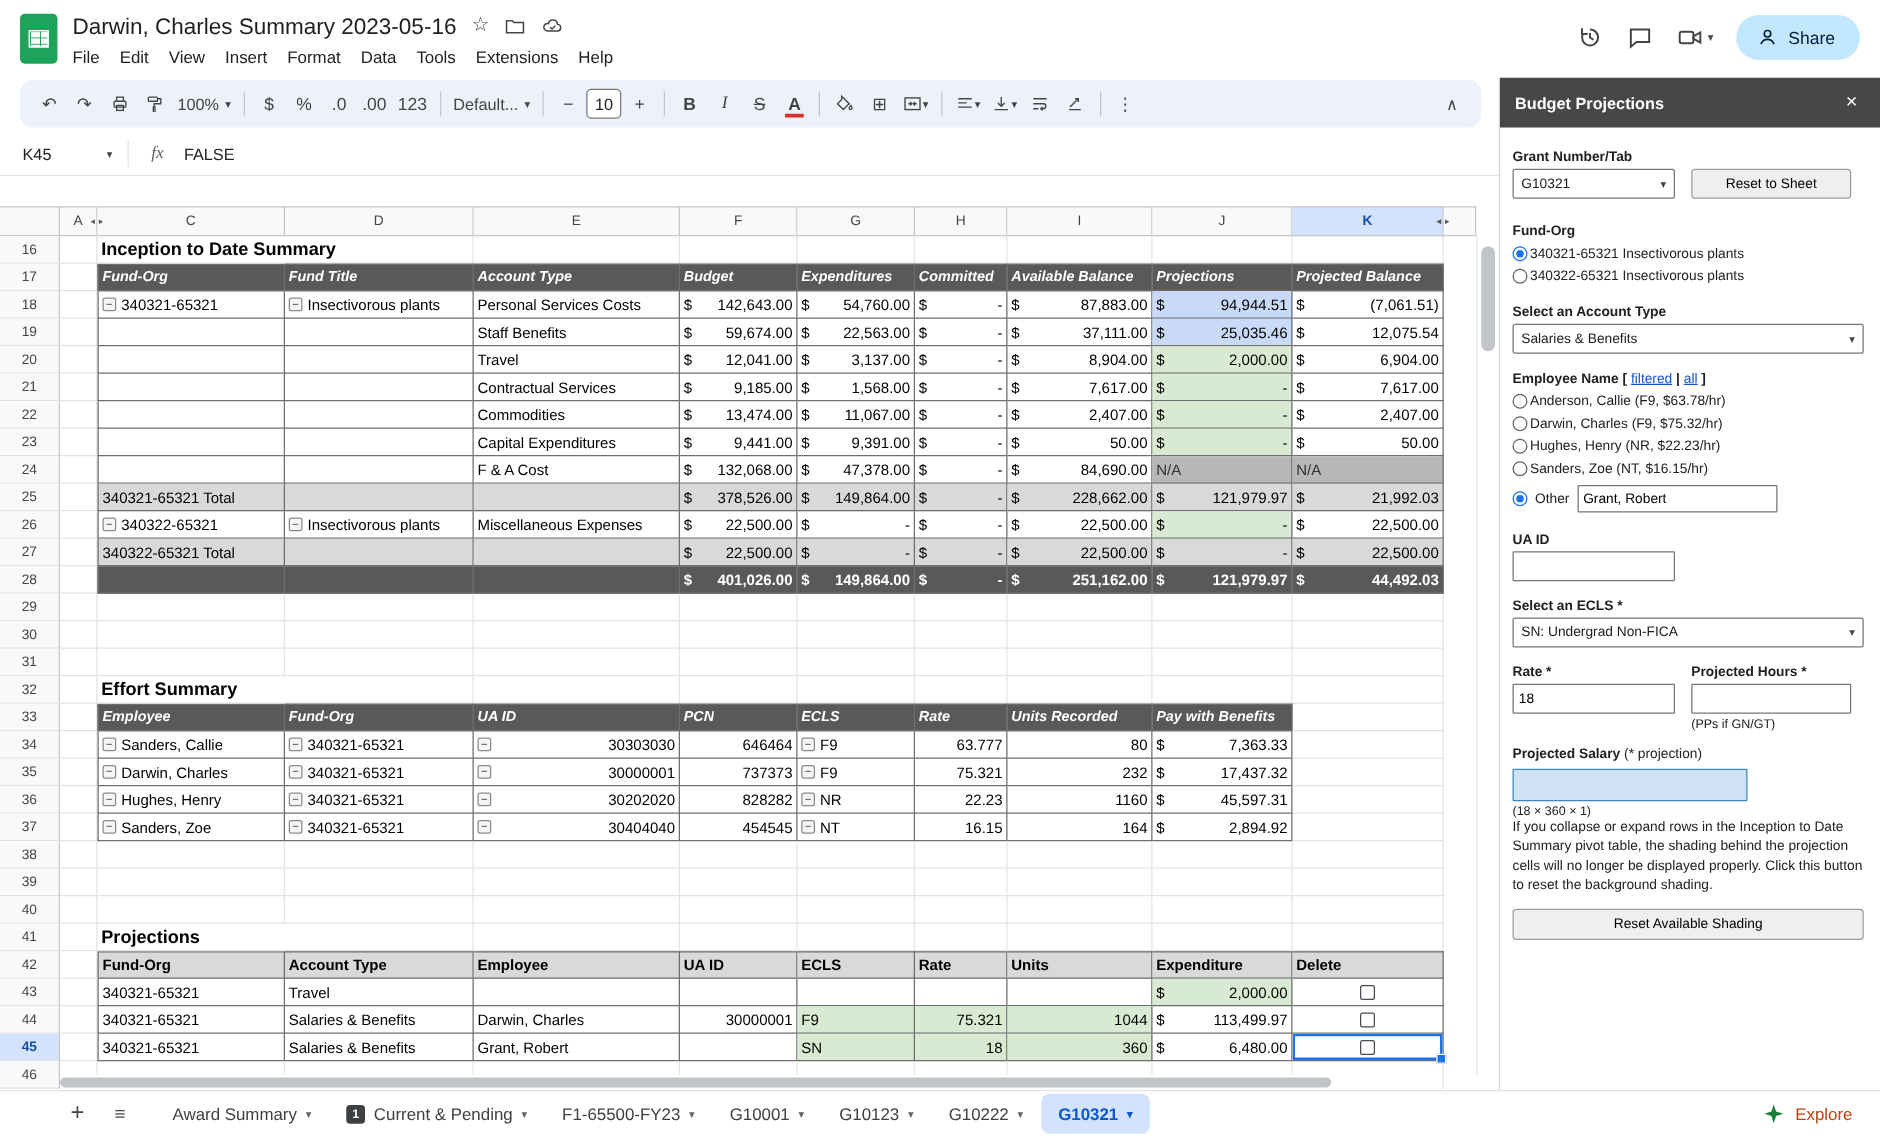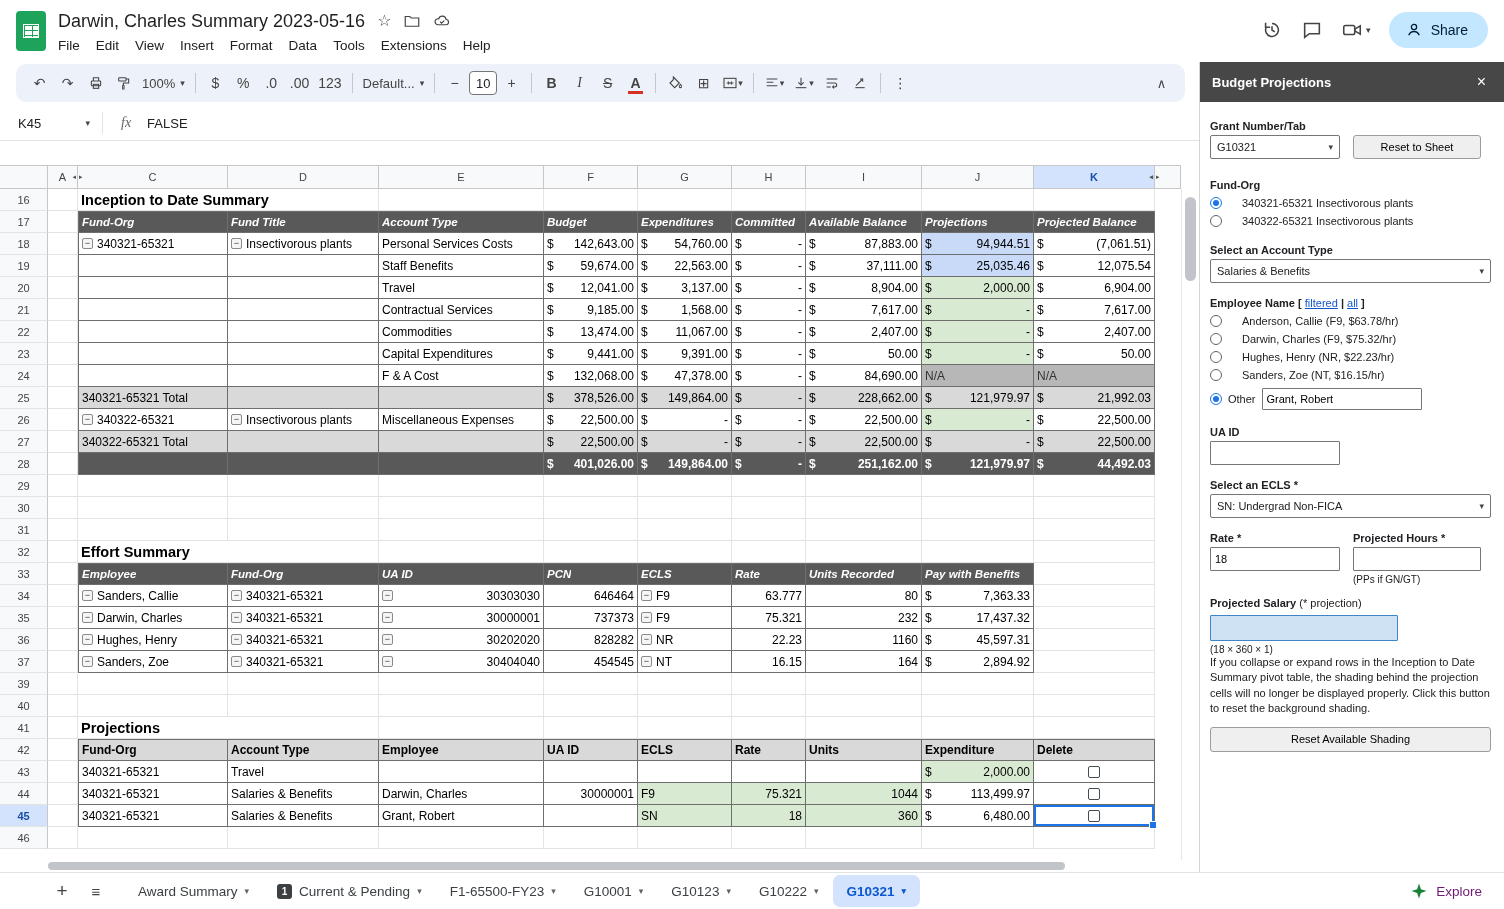--- a/index.html
+++ b/index.html
@@ -122,21 +122,21 @@
   .sb-body { padding:10px 12px 0 10px; font-size:11px; overflow:hidden; }
   .sb-label { font-weight:700; margin:14px 0 3px; }
   .sb-label.first { margin-top:8px; }
   .sb-row { display:flex; align-items:flex-start; }
   .sb-select { height:24px; border:1px solid #767676; border-radius:2px; background:#fff;
     display:flex; align-items:center; justify-content:space-between; padding:0 6px; font-size:11px; }
   .sb-btn { height:24px; background:#efefef; border:1px solid #9c9c9c; border-radius:3px;
     font-size:11px; display:flex; align-items:center; justify-content:center; text-align:center;
     color:#000; font-family:"Liberation Sans", sans-serif; }
   .w130 { width:130px; } .w128 { width:128px; margin-left:13px; }
-  .sb-radio-row { display:flex; align-items:center; gap:20px; height:18px; }
+  .sb-radio-row { display:flex; align-items:center; gap:2px; height:18px; }
   .radio { width:12px; height:12px; border:1px solid #5f6368; border-radius:50%; flex:none; position:relative; background:#fff; }
   .radio.on { border-color:#1a73e8; }
   .radio.on::after { content:""; position:absolute; left:2px; top:2px; width:6px; height:6px;
     border-radius:50%; background:#1a73e8; }
   .sb-link { color:#1155cc; text-decoration:underline; font-weight:400; }
   .sb-input { height:22px; border:1px solid #767676; border-radius:1px; background:#fff;
     font-size:11px; padding:0 4px; font-family:"Liberation Sans", sans-serif; }
   .other-row { display:flex; align-items:center; gap:6px; height:26px; margin-top:2px; }
   .rate-grid { display:flex; margin-top:14px; }
   .rate-col { width:130px; } .hours-col { width:128px; margin-left:13px; }
@@ -159,21 +159,21 @@
   .all-sheets { font-size:15px; width:28px; margin-left:6px; }
   .sheet-tabs { display:flex; align-items:center; height:100%; margin-left:14px; }
   .sheet-tab { display:flex; align-items:center; gap:7px; padding:0 14px; height:32px;
     font-size:13.5px; color:#3c4043; font-weight:500; border-radius:7px; }
   .sheet-tab .caret { font-size:9px; color:#5f6368; }
   .sheet-tab.active { background:#d3e3fd; color:#0b57d0; font-weight:700; }
   .sheet-tab.active .caret { color:#0b57d0; }
   .badge1 { width:15px; height:15px; background:#3c4043; color:#fff; font-size:10px; border-radius:3px;
     display:flex; align-items:center; justify-content:center; font-weight:700; }
   .explore { margin-left:auto; margin-right:16px; display:flex; align-items:center; gap:8px;
-    font-size:13.5px; color:#701a75; background:none; border:none; font-family:"Liberation Sans", sans-serif; }
+    font-size:13.5px; color:#c2410c; background:none; border:none; font-family:"Liberation Sans", sans-serif; }
   .explore-icon { width:18px; height:18px; }
 </style>
 </head>
 <body>
 
 <header class="topbar">
   <div class="logo">
     <div class="logo-grid"></div>
   </div>
   <div class="title-block">
@@ -1006,20 +1006,33 @@
             <div class="cell tb ar" style="width: 116px;">
               <span class="ct">164</span>
             </div>
             <div class="cell tb money" style="width: 112px;">
               <span class="cur">$</span>
               <span class="val">2,894.92</span>
             </div>
             <div class="cell" style="width: 121px;"></div>
           </div>
           <div class="g-row">
+            <div class="row-num">38</div>
+            <div class="cell" style="width: 30px;"></div>
+            <div class="cell" style="width: 150px;"></div>
+            <div class="cell" style="width: 151px;"></div>
+            <div class="cell" style="width: 165px;"></div>
+            <div class="cell" style="width: 94px;"></div>
+            <div class="cell" style="width: 94px;"></div>
+            <div class="cell" style="width: 74px;"></div>
+            <div class="cell" style="width: 116px;"></div>
+            <div class="cell" style="width: 112px;"></div>
+            <div class="cell" style="width: 121px;"></div>
+          </div>
+          <div class="g-row">
             <div class="row-num">39</div>
             <div class="cell" style="width: 30px;"></div>
             <div class="cell" style="width: 150px;"></div>
             <div class="cell" style="width: 151px;"></div>
             <div class="cell" style="width: 165px;"></div>
             <div class="cell" style="width: 94px;"></div>
             <div class="cell" style="width: 94px;"></div>
             <div class="cell" style="width: 74px;"></div>
             <div class="cell" style="width: 116px;"></div>
             <div class="cell" style="width: 112px;"></div>

